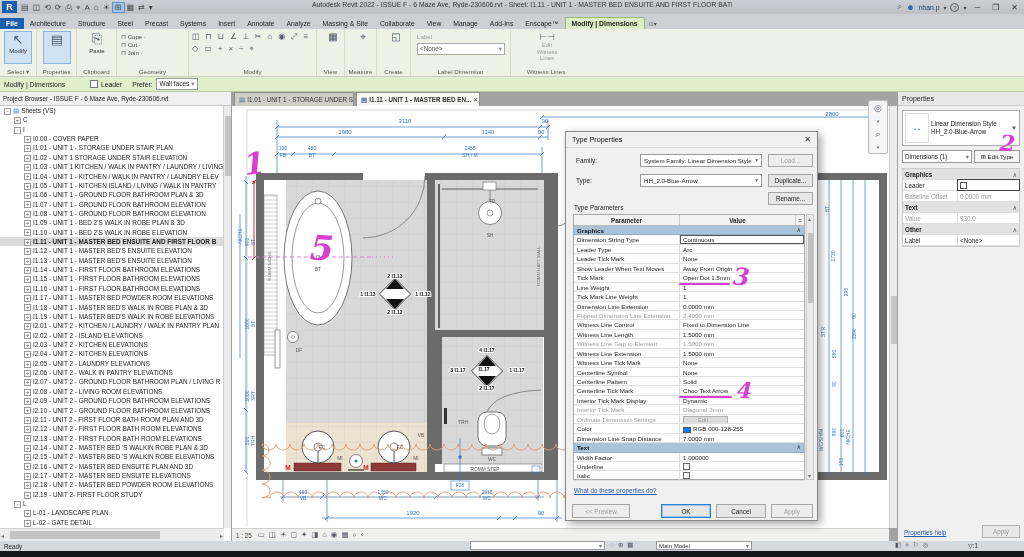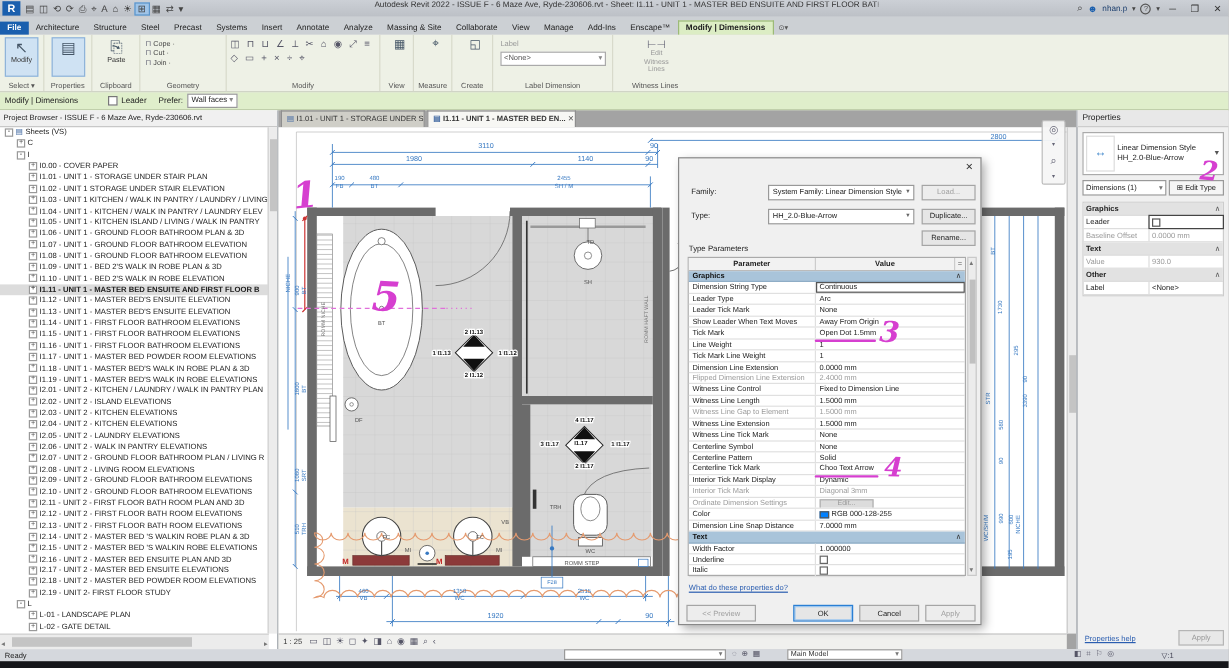--- a/index.html
+++ b/index.html
@@ -590,20 +590,21 @@
         <span style="float:right;color:#777;">▾</span>
       </div>
     <span id="sb-midicons" class="abs" style="left:608px;top:0;"><span class="sb-ic">◌</span><span class="sb-ic">⊕</span><span class="sb-ic">▦</span></span>
     <div class="sb-field" style="left:656px;top:0;width:96px;"><span>Main Model</span> <span style="float:right;color:#777;">▾</span></div>
     <span id="sb-righticons" class="abs" style="left:893px;top:0;"><span class="sb-ic">◧</span><span class="sb-ic">⌗</span><span class="sb-ic">⚐</span><span class="sb-ic">◎</span></span>
     <span class="abs" style="left:968px;top:1px;color:#445;"><span>▽</span><span>:1</span></span>
   </div>
   <div id="bottomstrip"></div>
 
   <div id="dialog">
+    <div id="dlg-title">Type Properties</div>
     <div id="dlg-close">✕</div>
     <div class="dlg-label" style="left:10px;top:25px;">Family:</div>
     <div class="dlg-select" style="left:74px;top:22px;width:122px;height:13px;"><span>System Family: Linear Dimension Style</span><span class="chev">▾</span></div>
     <div class="dlg-btn dis" style="left:202px;top:22px;width:45px;height:13px;line-height:12px;">Load...</div>
     <div class="dlg-label" style="left:10px;top:45px;">Type:</div>
     <div class="dlg-select" style="left:74px;top:42px;width:122px;height:13px;"><span>HH_2.0-Blue-Arrow</span><span class="chev">▾</span></div>
     <div class="dlg-btn" style="left:202px;top:42px;width:45px;height:13px;line-height:12px;">Duplicate...</div>
     <div class="dlg-btn" style="left:202px;top:60px;width:45px;height:13px;line-height:12px;">Rename...</div>
     <div class="dlg-label" style="left:8px;top:72px;">Type Parameters</div>
 

